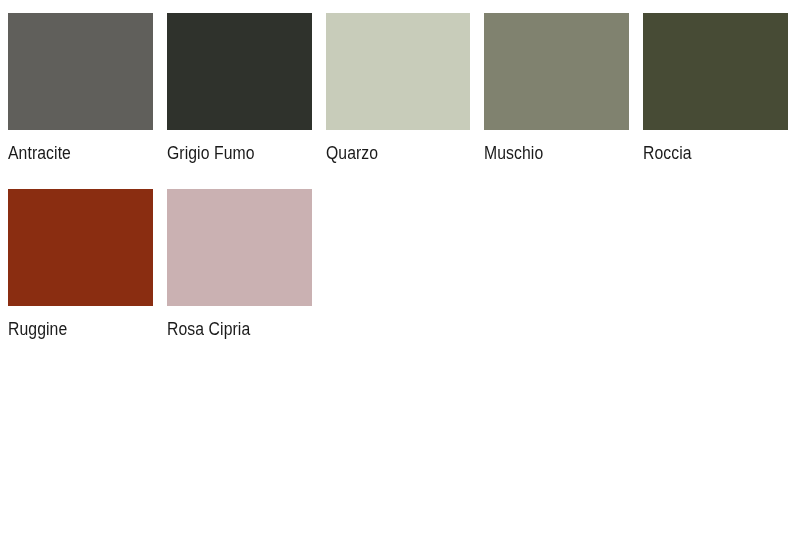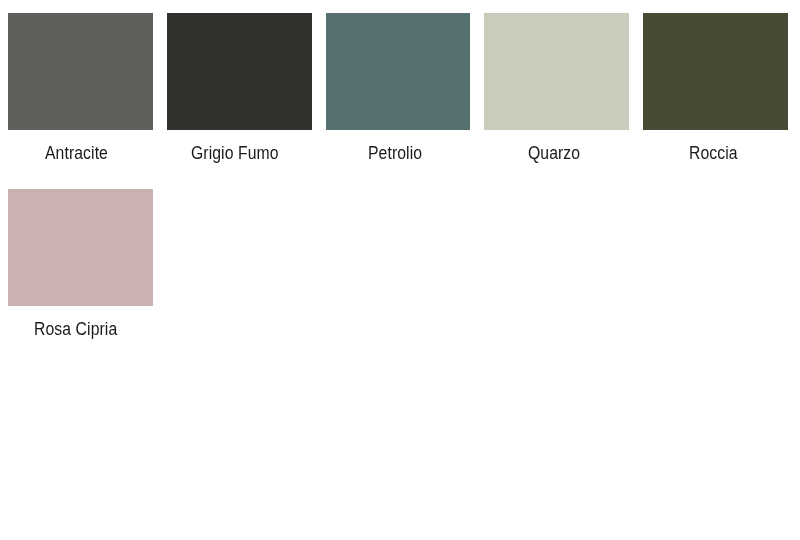--- a/index.html
+++ b/index.html
@@ -25,21 +25,21 @@
     grid-template-columns: repeat(5, 1fr);
     grid-template-rows: repeat(3, 1fr);
     column-gap: 14px;
     row-gap: 0px;
     align-content: start;
   }
 
   .swatch-cell {
     display: flex;
     flex-direction: column;
-    align-items: center;
+    align-items: flex-start;
   }
 
   .swatch-chip {
     width: 100%;
     height: 117px;
     display: block;
     flex: 0 0 auto;
   }
 
   .swatch-label {
@@ -66,37 +66,41 @@
   </div>
 
   <div class="swatch-cell">
     <div class="swatch-chip" style="background-color: rgb(47, 50, 44);"></div>
     <div class="swatch-label" style="color: rgb(26, 26, 26);">Grigio Fumo</div>
   </div>
 
 
 
 
-  <div class="swatch-cell">
-    <div class="swatch-chip" style="background-color: rgb(86, 112, 111);"></div>
-    <div class="swatch-label" style="color: rgb(26, 26, 26);">Petrolio</div>
-  </div>
 
   <div class="swatch-cell">
     <div class="swatch-chip" style="background-color: rgb(200, 204, 186);"></div>
     <div class="swatch-label" style="color: rgb(26, 26, 26);">Quarzo</div>
   </div>
 
+  <div class="swatch-cell">
+    <div class="swatch-chip" style="background-color: rgb(128, 130, 111);"></div>
+    <div class="swatch-label" style="color: rgb(26, 26, 26);">Muschio</div>
+  </div>
 
   <div class="swatch-cell">
     <div class="swatch-chip" style="background-color: rgb(71, 75, 53);"></div>
     <div class="swatch-label" style="color: rgb(26, 26, 26);">Roccia</div>
   </div>
 
 
+  <div class="swatch-cell">
+    <div class="swatch-chip" style="background-color: rgb(138, 45, 17);"></div>
+    <div class="swatch-label" style="color: rgb(26, 26, 26);">Ruggine</div>
+  </div>
 
 
 
 
   <div class="swatch-cell">
     <div class="swatch-chip" style="background-color: rgb(202, 177, 178);"></div>
     <div class="swatch-label" style="color: rgb(26, 26, 26);">Rosa Cipria</div>
   </div>
 
 </div>

